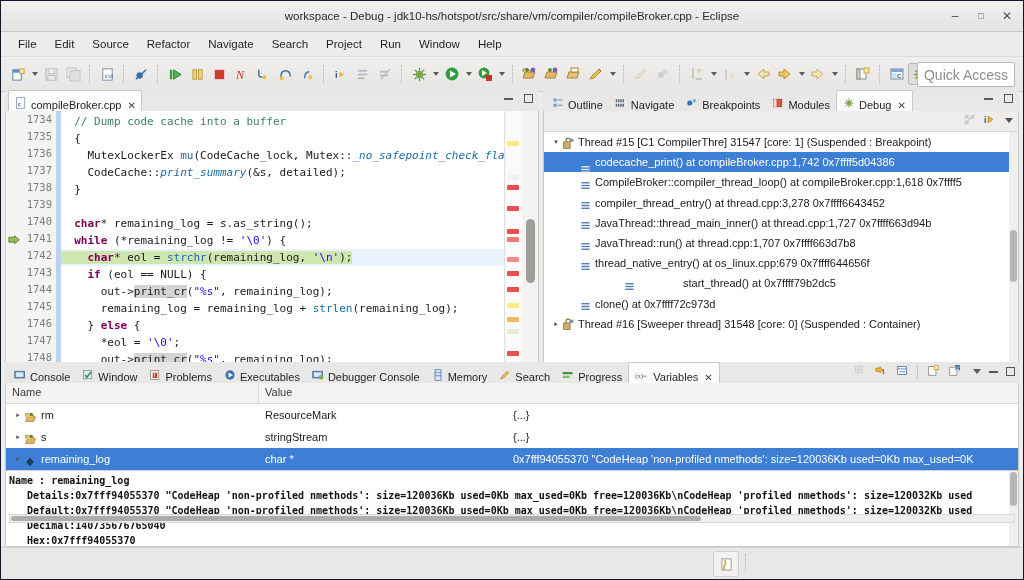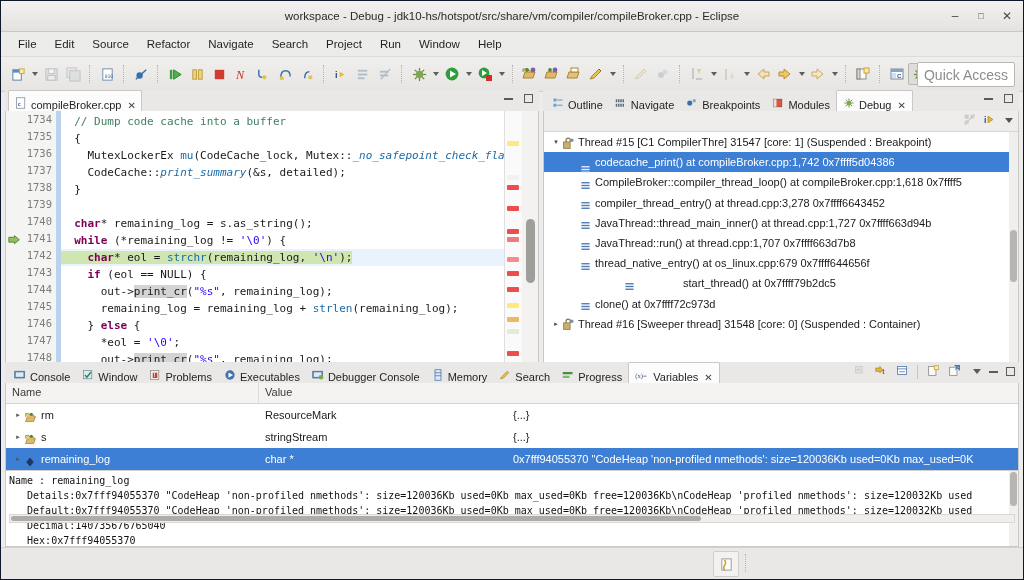--- a/index.html
+++ b/index.html
@@ -117,21 +117,21 @@
   .colhdr div{padding:3px 0 0 6px;box-sizing:border-box;border-right:1px solid #dddcd9;}
   .vrow{height:22px;display:flex;align-items:center;font-size:11px;}
   .vrow.sel{background:#3d7fd4;color:#fff;}
   .vcell{padding-left:6px;box-sizing:border-box;overflow:hidden;white-space:nowrap;
          height:22px;line-height:22px;}
   .vexp{width:12px;text-align:center;font-size:7px;color:#555;flex:none;}
   .vicon{width:13px;height:13px;margin-right:4px;flex:none;display:inline-block;position:relative;}
   .details{position:absolute;left:0;right:0;bottom:0;height:76px;background:#fff;
            border-top:1px solid #d2d1ce;font-family:"DejaVu Sans Mono", monospace;
            font-size:10px;color:#111;overflow:hidden;padding:2px 0 0 3px;box-sizing:border-box;}
-  .dl{white-space:pre;height:15px;line-height:15px;}
+  .dl{white-space:pre;height:15px;line-height:15px;font-weight:bold;}
   .det-vsb{position:absolute;right:0;top:0;bottom:0;width:9px;background:#f0efed;}
   .det-vthumb{position:absolute;right:1px;top:1px;width:7px;height:34px;background:#b6b5b2;border-radius:4px;}
 
   
   .hsb{position:absolute;left:4px;right:4px;bottom:24px;height:9px;background:#efeeec;
        border:1px solid #d8d7d4;box-sizing:border-box;}
   .hthumb{position:absolute;left:1px;top:1px;height:5px;width:690px;background:#adacaa;border-radius:3px;}
 
   
   .statusbar{position:absolute;left:0;right:0;bottom:0;height:31px;background:#e9e8e6;

